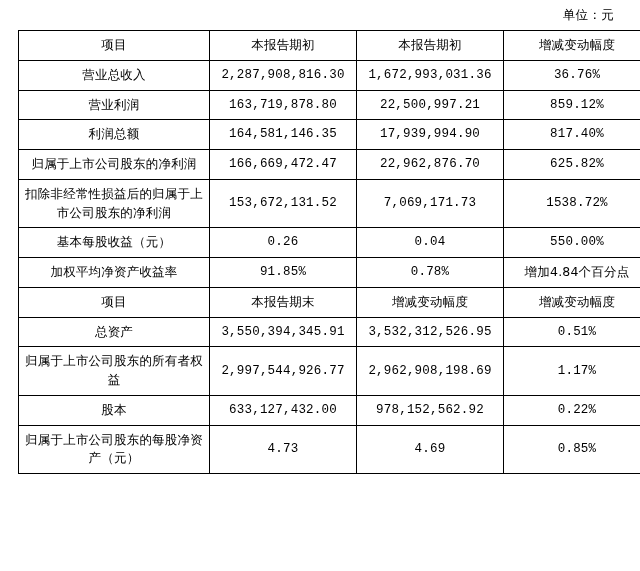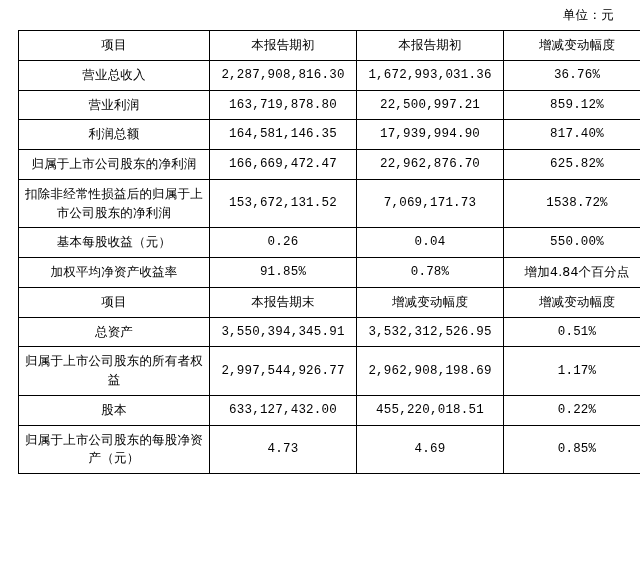--- a/index.html
+++ b/index.html
@@ -141,21 +141,21 @@
       <tr class="tall">
         <td class="label">归属于上市公司股东的所有者权益</td>
         <td class="num">2,997,544,926.77</td>
         <td class="num">2,962,908,198.69</td>
         <td class="num">1.17%</td>
       </tr>
 
       <tr>
         <td class="label">股本</td>
         <td class="num">633,127,432.00</td>
-        <td class="num">455,220,018.51</td>
+        <td class="num">978,152,562.92</td>
         <td class="num">0.22%</td>
       </tr>
 
       <tr class="tall">
         <td class="label">归属于上市公司股东的每股净资产（元）</td>
         <td class="num">4.73</td>
         <td class="num">4.69</td>
         <td class="num">0.85%</td>
       </tr>
     </tbody>

